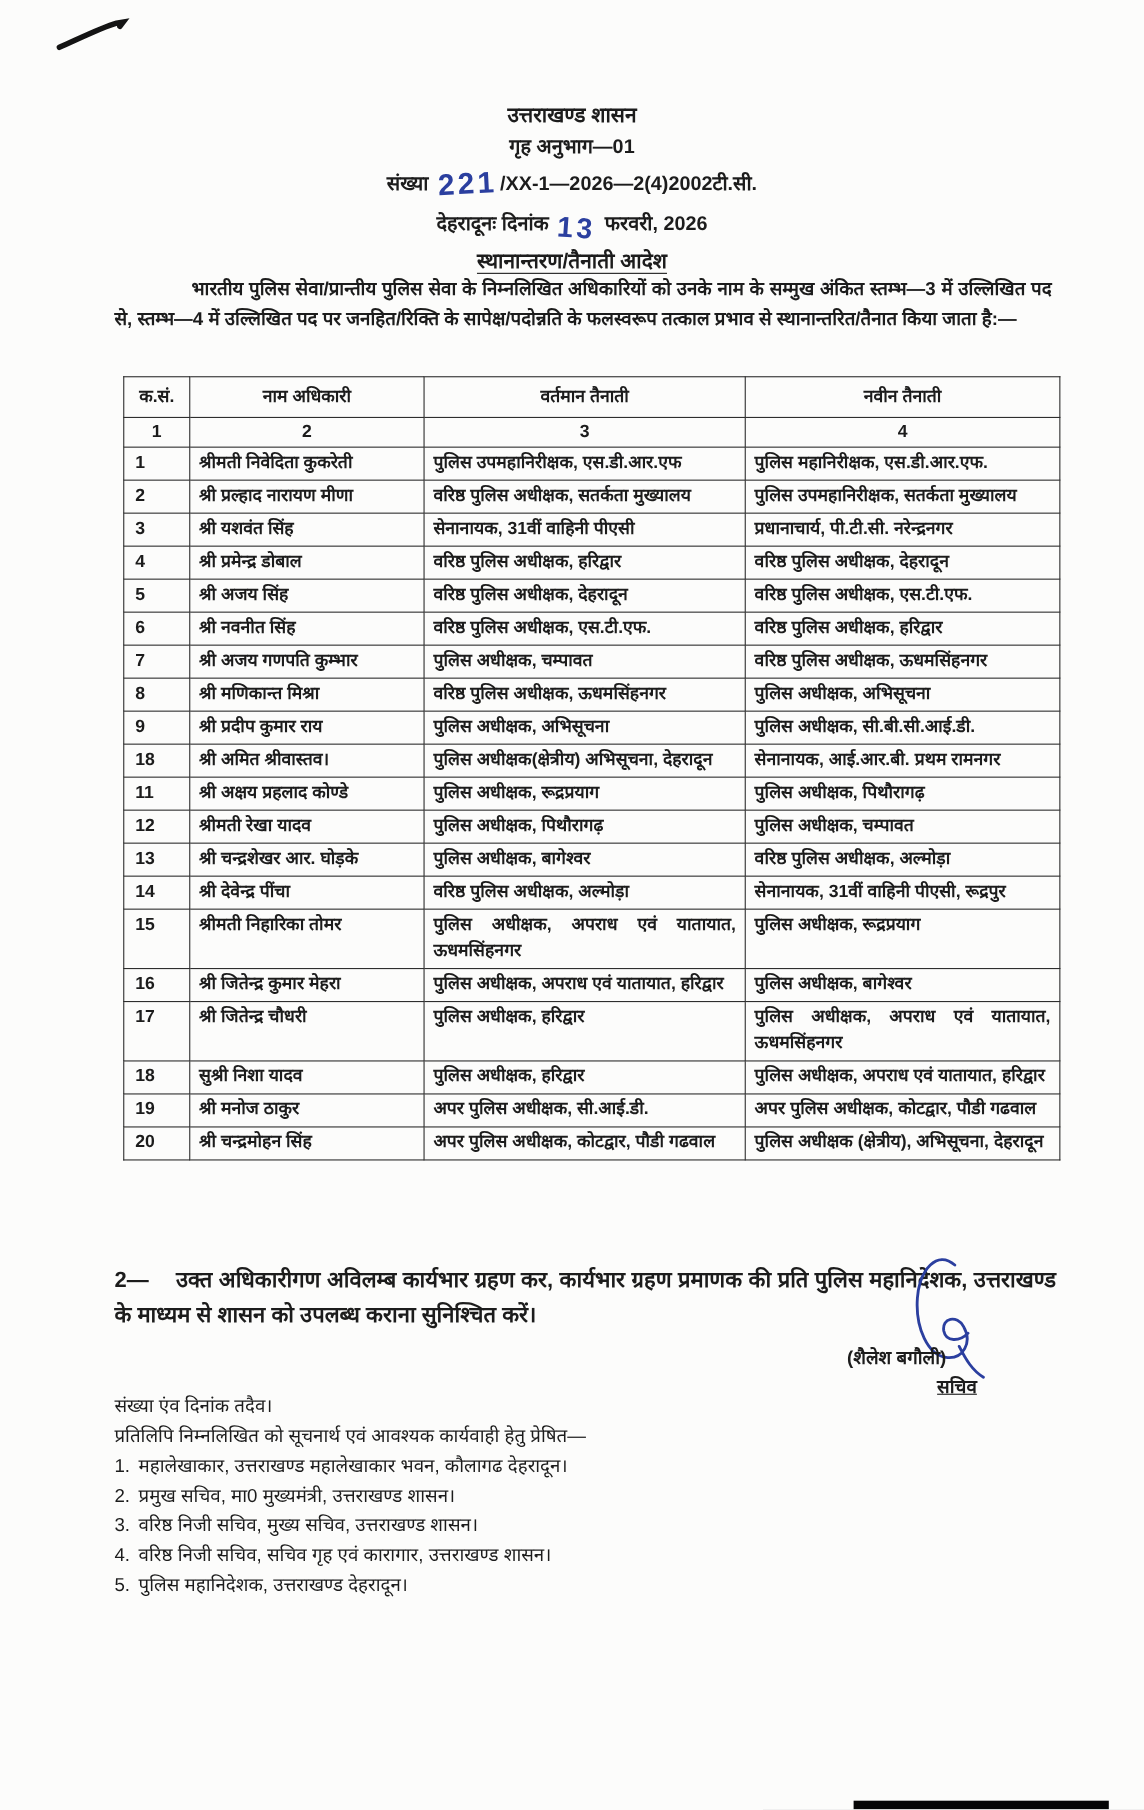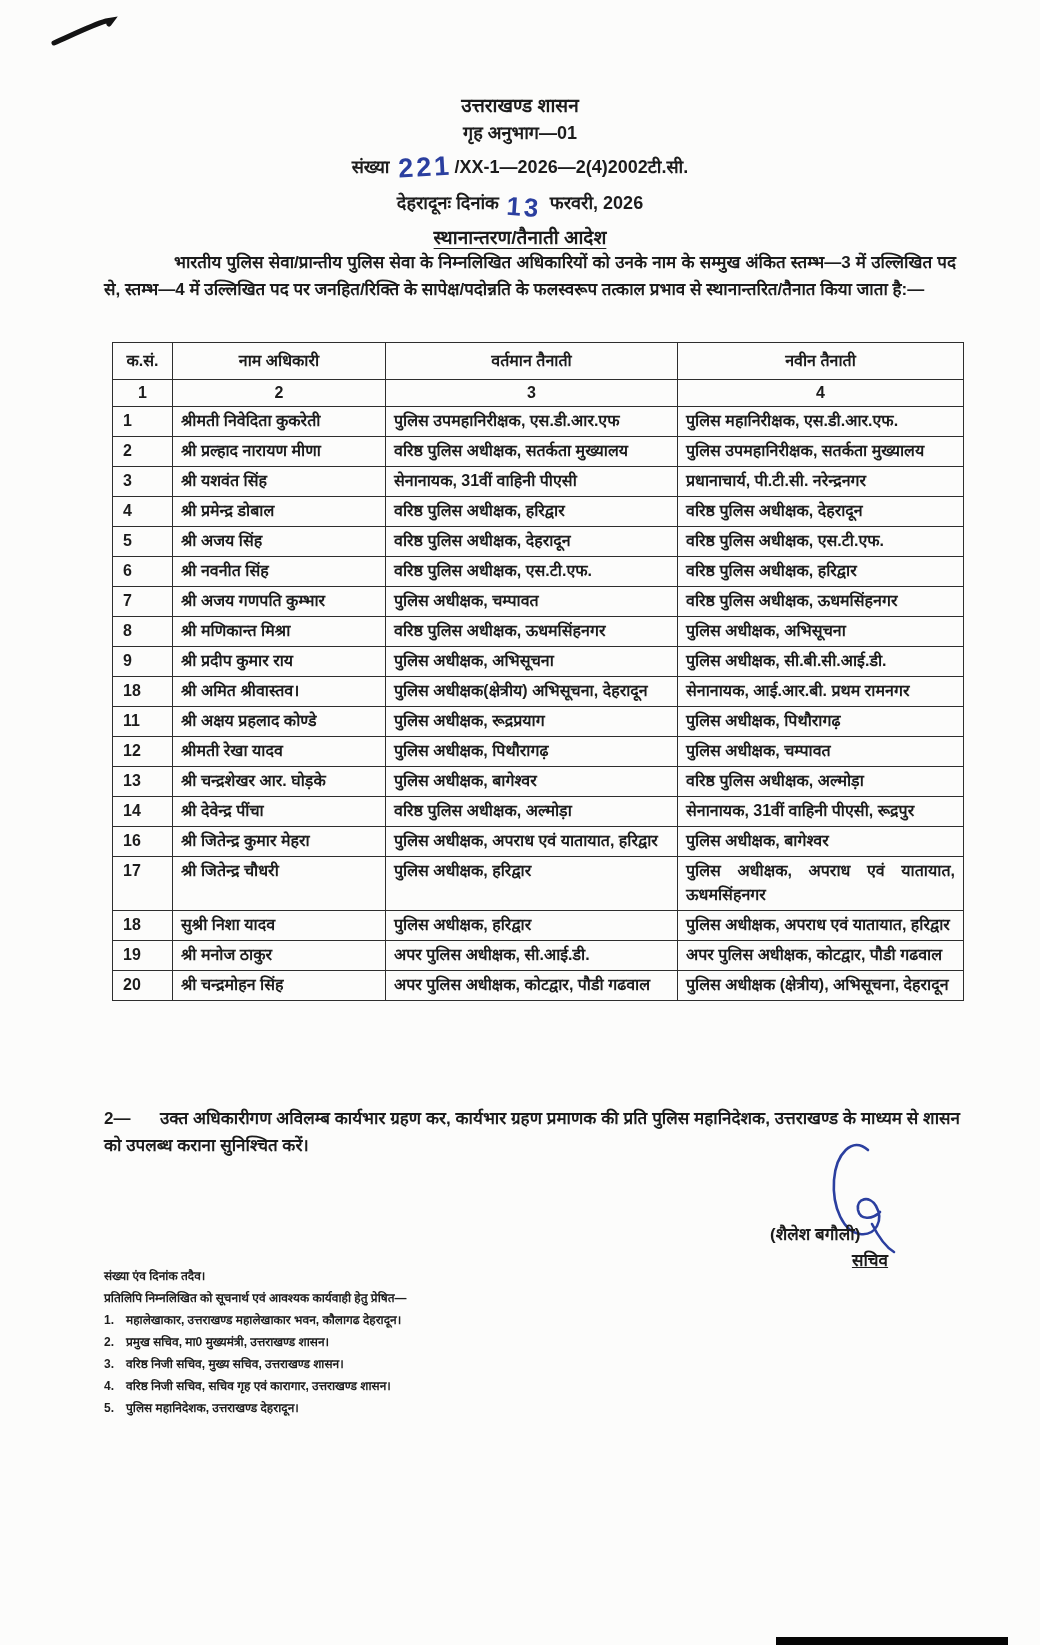--- a/index.html
+++ b/index.html
@@ -52,37 +52,37 @@
     font-size:16px;font-weight:600;
     padding:2px 8px 3px 8px;
     vertical-align:top;line-height:1.5;
   }
   .transfer-table thead th{text-align:center;font-weight:700;padding:6px 4px;margin-top:12px;}
   .transfer-table .colnum td{text-align:center;font-weight:700;padding:1px 4px;}
   .transfer-table td.sno{text-align:left;padding-left:10px;}
   .transfer-table td.just{text-align:justify;}
   
   .para2{
-    position:absolute;top:1105px;left:104px;width:856px;
-    font-size:17px;font-weight:600;line-height:1.6;
+    position:absolute;top:1148px;left:104px;width:856px;
+    font-size:20px;font-weight:600;line-height:1.6;
     text-align:justify;margin:0;
   }
   .para2 .pnum{display:inline-block;width:56px;}
   
   .signature-scribble{position:absolute;top:1128px;left:822px;}
   .sign-name{
     position:absolute;top:1222px;left:770px;width:200px;
     text-align:left;font-size:17px;font-weight:700;
   }
   .sign-desg{
     position:absolute;top:1248px;left:790px;width:160px;
     text-align:center;font-size:17px;font-weight:600;text-decoration:underline;
   }
   
-  .copy-section{position:absolute;top:1270px;left:104px;width:700px;font-size:12px;font-weight:700;line-height:1.0;}
+  .copy-section{position:absolute;top:1270px;left:104px;width:700px;font-size:17px;font-weight:400;line-height:1.0;}
   .copy-section p{margin:0 0 10px 0;}
   .copy-item{margin:0 0 11px 0;}
   .copy-item .inum{display:inline-block;min-width:22px;}
   
   .pen-mark{position:absolute;top:12px;left:48px;}
   .black-bar{position:absolute;left:776px;top:1637px;width:232px;height:8px;background:#060606;}
 </style>
 </head>
 <body>
 
@@ -216,20 +216,26 @@
       <td class="just">वरिष्ठ पुलिस अधीक्षक, अल्मोड़ा</td>
     </tr>
 
     <tr>
       <td class="sno">14</td>
       <td>श्री देवेन्द्र पींचा</td>
       <td class="just">वरिष्ठ पुलिस अधीक्षक, अल्मोड़ा</td>
       <td class="just">सेनानायक, 31वीं वाहिनी पीएसी, रूद्रपुर</td>
     </tr>
 
+    <tr>
+      <td class="sno">15</td>
+      <td>श्रीमती निहारिका तोमर</td>
+      <td class="just">पुलिस अधीक्षक, अपराध एवं यातायात, ऊधमसिंहनगर</td>
+      <td class="just">पुलिस अधीक्षक, रूद्रप्रयाग</td>
+    </tr>
 
     <tr>
       <td class="sno">16</td>
       <td>श्री जितेन्द्र कुमार मेहरा</td>
       <td class="just">पुलिस अधीक्षक, अपराध एवं यातायात, हरिद्वार</td>
       <td class="just">पुलिस अधीक्षक, बागेश्वर</td>
     </tr>
 
     <tr>
       <td class="sno">17</td>

